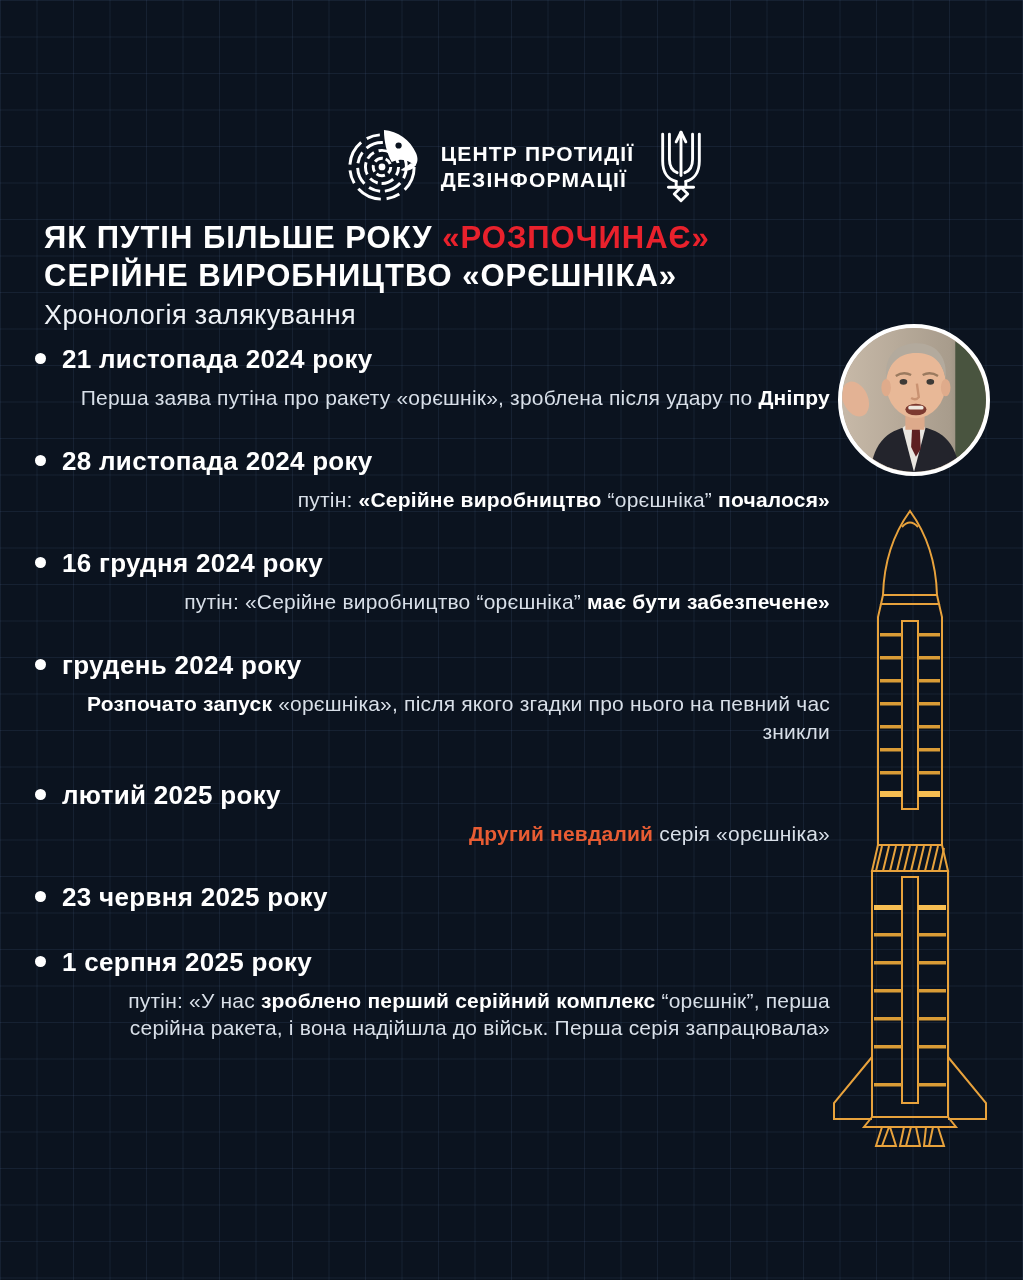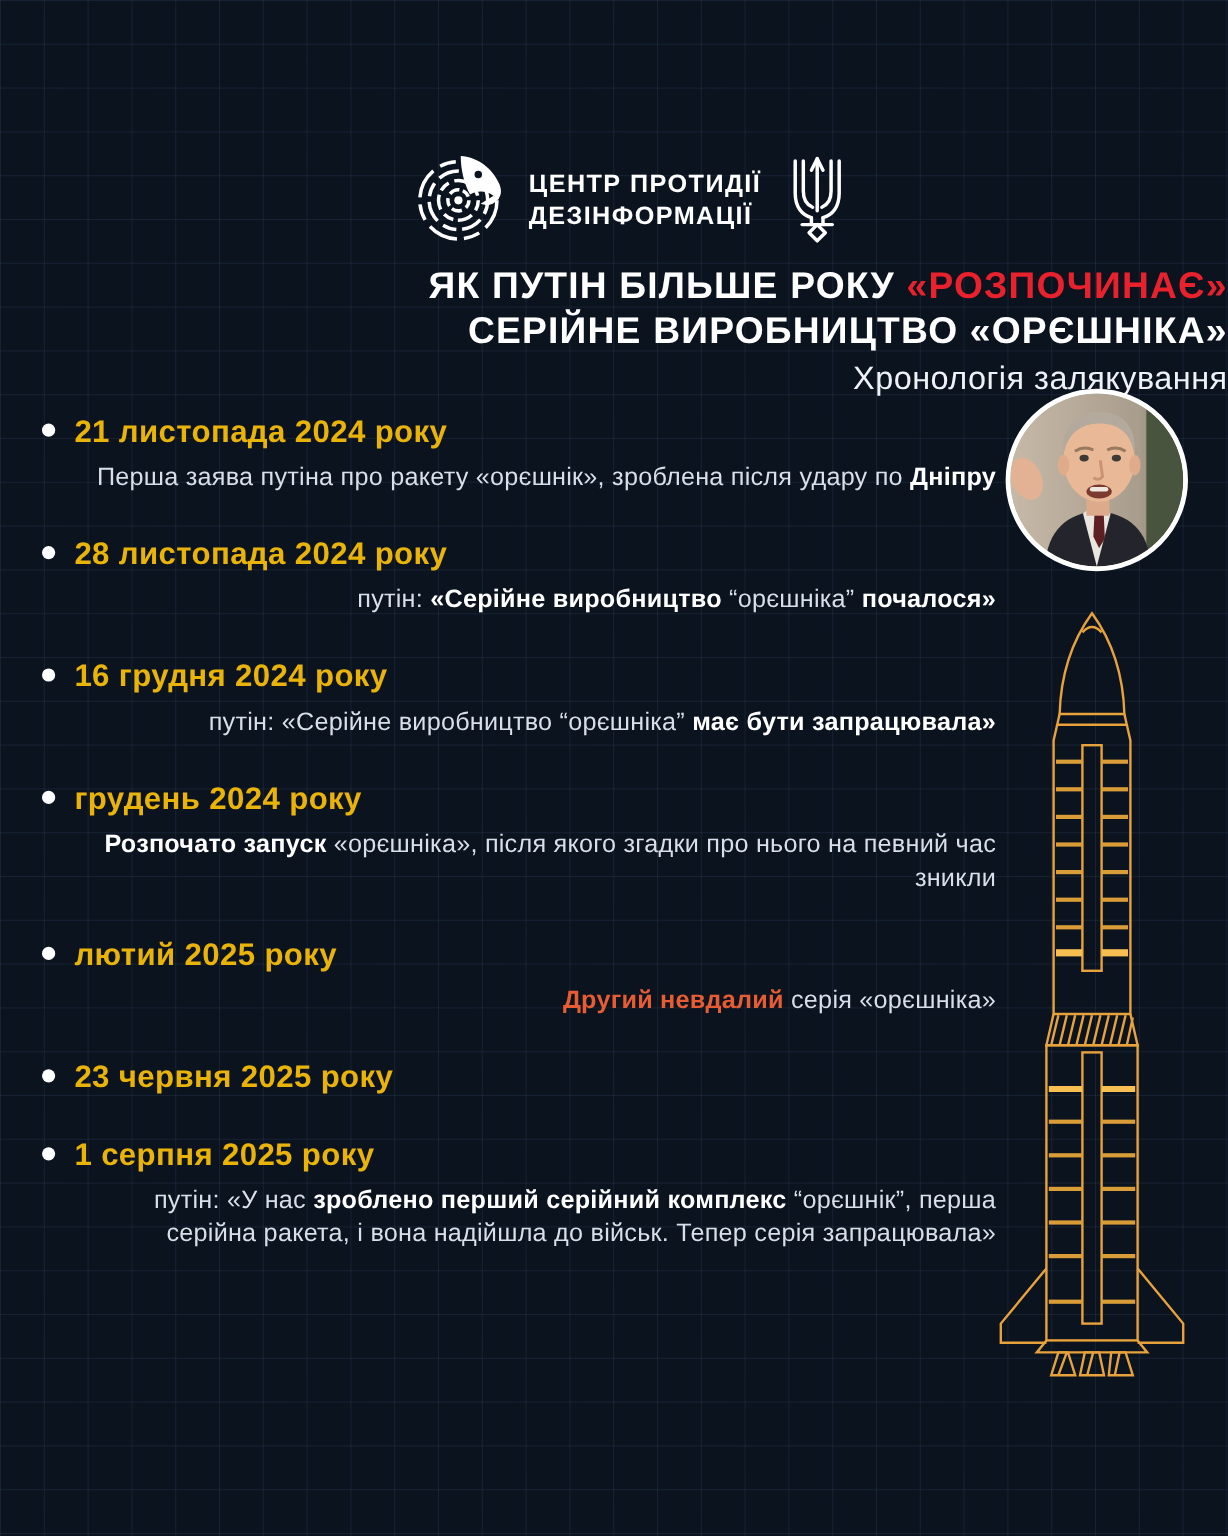--- a/index.html
+++ b/index.html
@@ -20,37 +20,37 @@
   .header {
     position:absolute; top:126px; left:0; width:100%;
     display:flex; justify-content:center; align-items:center; gap:20px;padding-left:28px;
   }
   .org-name {
     font-weight:700; font-size:21px; line-height:1.25; letter-spacing:1.2px;
     text-transform:uppercase; color:#ffffff;
   }
 
   
-  .title-block { position:absolute; top:219px; left:0; width:100%; text-align:right;padding-left:44px; }
+  .title-block { position:absolute; top:219px; left:0; width:100%; text-align:left;padding-left:44px; }
   .title-line {
     font-size:31px; font-weight:800; letter-spacing:1px; line-height:1.22;
     color:#ffffff; text-transform:uppercase;
   }
   .title-red { color:#E9212C; }
   .subtitle { font-size:27px; font-weight:400; color:#eef2f7; margin-top:5px; letter-spacing:0.4px; }
 
   
   .timeline { position:absolute; left:62px; top:344px; width:768px; }
   .item { position:relative; margin-bottom:34px; }
   .bullet {
     position:absolute; left:-27px; top:9px;
     width:11px; height:11px; border-radius:50%; background:#ffffff;
     display:block;
   }
-  .date { color:#eab308; font-size:26px; font-weight:700; letter-spacing:0.3px; }
+  .date { color:#ffffff; font-size:26px; font-weight:700; letter-spacing:0.3px; }
   .body {
     font-size:21px; line-height:1.33; margin-top:9px;
     color:#d8dfe8; letter-spacing:0.2px; font-weight:400;text-align:right;
   }
   .seg-b { font-weight:700; color:#ffffff; }
 
   
   .avatar {
     position:absolute; left:838px; top:324px;
     width:152px; height:152px; border-radius:50%;
@@ -111,40 +111,40 @@
     <p class="body"><span>Перша заява путіна про ракету «орєшнік», зроблена після удару по </span><span class="seg-b">Дніпру</span></p>
   </div>
   <div class="item">
     <span class="bullet"></span>
     <h3 class="date">28 листопада 2024 року</h3>
     <p class="body"><span>путін: </span><span class="seg-b">«Серійне виробництво</span><span> “орєшніка” </span><span class="seg-b">почалося»</span></p>
   </div>
   <div class="item">
     <span class="bullet"></span>
     <h3 class="date">16 грудня 2024 року</h3>
-    <p class="body"><span>путін: «Серійне виробництво “орєшніка” </span><span class="seg-b">має бути запрацювала»</span></p>
+    <p class="body"><span>путін: «Серійне виробництво “орєшніка” </span><span class="seg-b">має бути забезпечене»</span></p>
   </div>
   <div class="item">
     <span class="bullet"></span>
     <h3 class="date">грудень 2024 року</h3>
     <p class="body"><span class="seg-b">Розпочато запуск</span><span> «орєшніка», після якого згадки про нього на певний час зникли</span></p>
   </div>
   <div class="item">
     <span class="bullet"></span>
     <h3 class="date">лютий 2025 року</h3>
     <p class="body"><span class="seg-b" style="color: rgb(232, 92, 51);">Другий невдалий</span><span> серія «орєшніка»</span></p>
   </div>
   <div class="item">
     <span class="bullet"></span>
     <h3 class="date">23 червня 2025 року</h3>
   </div>
   <div class="item">
     <span class="bullet"></span>
     <h3 class="date">1 серпня 2025 року</h3>
-    <p class="body"><span>путін: «У нас </span><span class="seg-b">зроблено перший серійний комплекс</span><span> “орєшнік”, перша серійна ракета, і вона надійшла до військ. Тепер серія запрацювала»</span></p>
+    <p class="body"><span>путін: «У нас </span><span class="seg-b">зроблено перший серійний комплекс</span><span> “орєшнік”, перша серійна ракета, і вона надійшла до військ. Перша серія запрацювала»</span></p>
   </div>
 </div>
 
 <div class="avatar">
   <svg width="144" height="144" viewBox="0 0 150 150">
     <defs>
       <clipPath id="pclip">
           <circle cx="75" cy="75" r="75"></circle>
         </clipPath>
       <linearGradient id="pbg" x1="0" y1="0" x2="1" y2="0">

